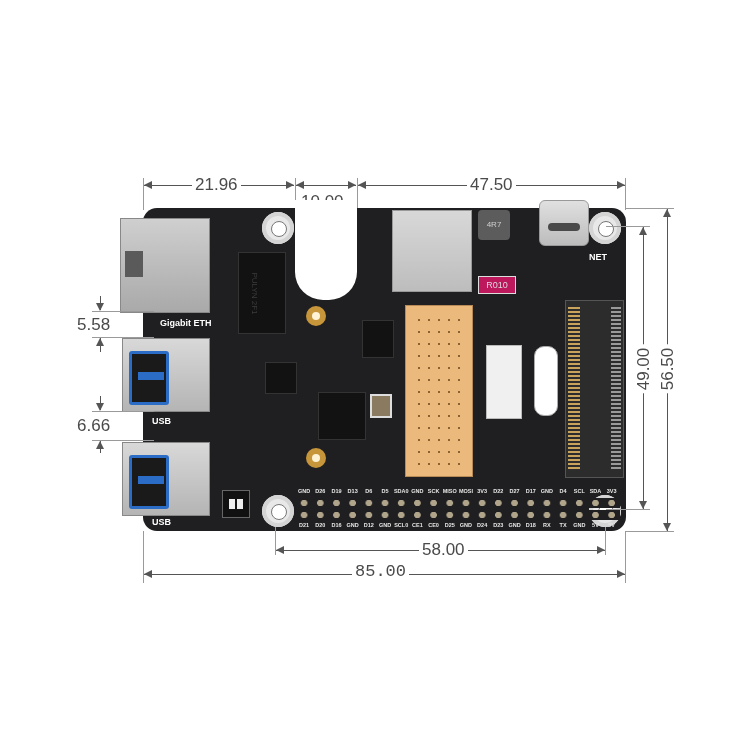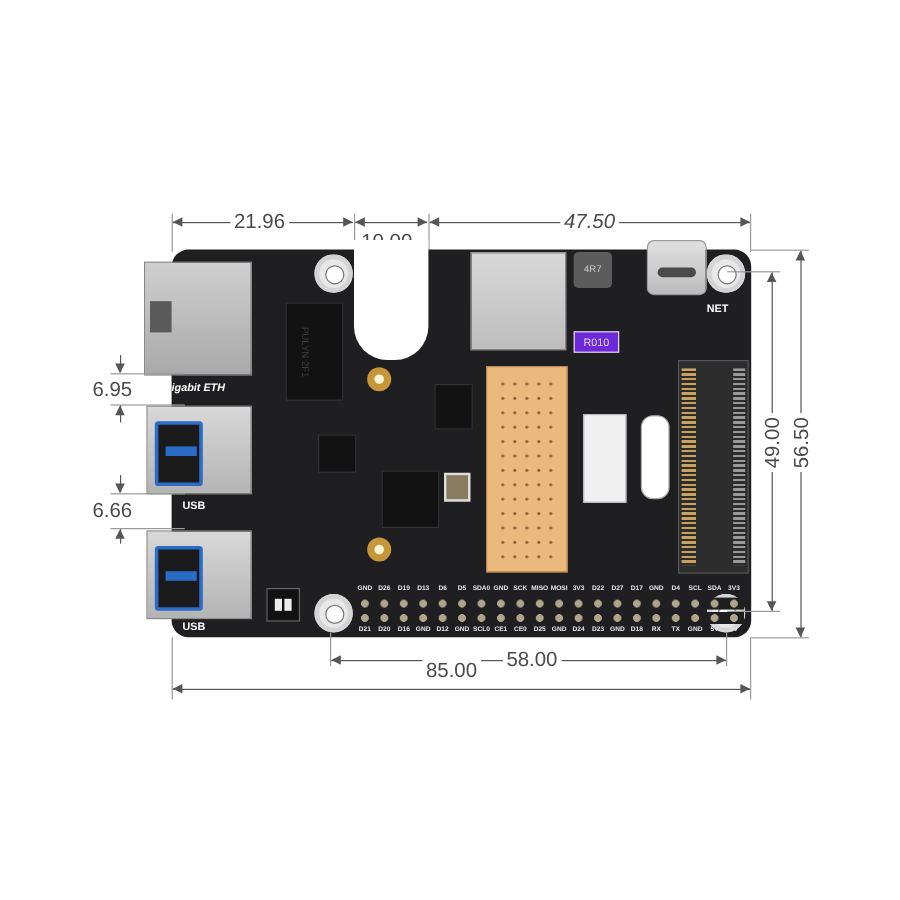--- a/index.html
+++ b/index.html
@@ -25,21 +25,21 @@
   .eth .slot { position:absolute; left:4px; top:32px; width:18px; height:26px; background:#5a5a5a; }
   .usb { position:absolute; width:86px; height:72px; background:linear-gradient(#d8d8d8,#b4b4b4); border:1px solid #888; }
   .usb .tongue { position:absolute; left:6px; top:12px; width:34px; height:48px; border:3px solid #2b6cc7; border-radius:3px; background:#1a1a1a; }
   .usb .tongue::after { content:""; position:absolute; left:6px; top:18px; width:26px; height:8px; background:#2b6cc7; }
   .silk { position:absolute; color:#ffffff; font-size:9px; font-weight:bold; font-family:"Liberation Sans", sans-serif; }
 
   .chip { position:absolute; background:#121212; border:1px solid #333; }
   .chip-label { position:absolute; color:#3c3c3c; font-size:8px; transform:rotate(90deg); white-space:nowrap; }
   .sim { position:absolute; left:392px; top:210px; width:78px; height:80px; background:linear-gradient(#d8d8d8,#bdbdbd); border:1px solid #999; }
   .inductor { position:absolute; left:478px; top:210px; width:32px; height:30px; background:#5c5c5c; border-radius:4px; color:#cfcfcf; font-size:8px; text-align:center; line-height:30px; }
-  .resistor { position:absolute; left:478px; top:276px; width:36px; height:16px; background:#6d28d9; border:1px solid #ddd; color:#ddd; font-size:9px; text-align:center; line-height:16px; }
+  .resistor { position:absolute; left:478px; top:276px; width:36px; height:16px; background:#be185d; border:1px solid #ddd; color:#ddd; font-size:9px; text-align:center; line-height:16px; }
   .usbc { position:absolute; left:539px; top:200px; width:48px; height:44px; background:linear-gradient(#e0e0e0,#bcbcbc); border-radius:6px; border:1px solid #999; }
   .usbc::after { content:""; position:absolute; left:8px; top:22px; width:32px; height:8px; border-radius:4px; background:#4a4a4a; }
   .gold-pad { position:absolute; left:405px; top:305px; width:66px; height:170px; background:#ecb97d; border:1px solid #b88a55; }
   .gold-pad .dots { position:absolute; inset:8px; background-image:radial-gradient(circle, #8c6330 1.2px, transparent 1.5px); background-size:10px 12px; }
   .ffc { position:absolute; left:486px; top:345px; width:34px; height:72px; background:#f0f0f0; border:1px solid #bbb; }
   .cutout { position:absolute; left:534px; top:346px; width:22px; height:68px; background:#fff; border-radius:10px; border:1px solid #aaa; }
   .m2 { position:absolute; left:565px; top:300px; width:57px; height:176px; background:#2c2c2c; border:1px solid #555; }
   .m2 .pins { position:absolute; left:2px; top:6px; width:12px; height:164px; background:repeating-linear-gradient(#c9a35c 0 2px, #2c2c2c 2px 4px); }
   .m2 .pins2 { position:absolute; right:2px; top:6px; width:10px; height:164px; background:repeating-linear-gradient(#9a9a9a 0 2px, #2c2c2c 2px 4px); }
   .switch { position:absolute; left:222px; top:490px; width:26px; height:26px; background:#111; border:1px solid #666; }
@@ -66,37 +66,37 @@
   <div class="dimtext" style="left:192px;top:176px;">21.96</div>
 
   <div class="hline" style="left:296px;top:185px;width:60px;"></div>
   <div class="arrow-l" style="left:296px;top:181px;"></div>
   <div class="arrow-r" style="left:348px;top:181px;"></div>
   <div class="dimtext" style="left:298px;top:193px;">10.00</div>
 
   <div class="hline" style="left:358px;top:185px;width:267px;"></div>
   <div class="arrow-l" style="left:358px;top:181px;"></div>
   <div class="arrow-r" style="left:617px;top:181px;"></div>
-  <div class="dimtext" style="left:467px;top:176px;font-style:italic;">47.50</div>
+  <div class="dimtext" style="left:467px;top:176px;">47.50</div>
 </div>
 
 <div class="board"></div>
 <div class="notch"></div>
 
 <div class="hole" style="left:262px;top:212px;"></div>
 <div class="hole" style="left:589px;top:212px;"></div>
 <div class="hole" style="left:262px;top:495px;"></div>
 <div class="hole" style="left:589px;top:495px;"></div>
 <div class="goldhole" style="left:306px;top:306px;"></div>
 <div class="goldhole" style="left:306px;top:448px;"></div>
 
 <div class="eth">
     <div class="slot"></div>
   </div>
-<div class="silk" style="left:136px;top:318px;font-style:italic;">Gigabit ETH</div>
+<div class="silk" style="left:160px;top:318px;">Gigabit ETH</div>
 
 <div class="usb" style="left:122px;top:338px;">
     <div class="tongue"></div>
   </div>
 <div class="silk" style="left:152px;top:416px;">USB</div>
 <div class="usb" style="left:122px;top:442px;">
     <div class="tongue"></div>
   </div>
 <div class="silk" style="left:152px;top:517px;">USB</div>
 
@@ -173,21 +173,21 @@
   <span class="gpio-label">5V</span>
 </div>
 
 <div>
   <div class="ext" style="left:92px;top:311px;width:62px;height:1px;"></div>
   <div class="ext" style="left:92px;top:337px;width:62px;height:1px;"></div>
   <div class="vline" style="left:100px;top:296px;height:14px;"></div>
   <div class="arrow-d" style="left:96px;top:303px;"></div>
   <div class="vline" style="left:100px;top:338px;height:14px;"></div>
   <div class="arrow-u" style="left:96px;top:338px;"></div>
-  <div class="dimtext" style="left:74px;top:316px;">6.95</div>
+  <div class="dimtext" style="left:74px;top:316px;">5.58</div>
 
   <div class="ext" style="left:92px;top:411px;width:62px;height:1px;"></div>
   <div class="ext" style="left:92px;top:440px;width:62px;height:1px;"></div>
   <div class="vline" style="left:100px;top:396px;height:14px;"></div>
   <div class="arrow-d" style="left:96px;top:403px;"></div>
   <div class="vline" style="left:100px;top:441px;height:12px;"></div>
   <div class="arrow-u" style="left:96px;top:441px;"></div>
   <div class="dimtext" style="left:74px;top:417px;">6.66</div>
 </div>
 
@@ -214,14 +214,14 @@
   <div class="hline" style="left:276px;top:550px;width:329px;"></div>
   <div class="arrow-l" style="left:276px;top:546px;"></div>
   <div class="arrow-r" style="left:597px;top:546px;"></div>
   <div class="dimtext" style="left:419px;top:541px;">58.00</div>
 
   <div class="ext" style="left:143px;top:531px;width:1px;height:52px;"></div>
   <div class="ext" style="left:625px;top:531px;width:1px;height:52px;"></div>
   <div class="hline" style="left:144px;top:574px;width:481px;"></div>
   <div class="arrow-l" style="left:144px;top:570px;"></div>
   <div class="arrow-r" style="left:617px;top:570px;"></div>
-  <div class="dimtext" style="left:352px;top:550px;">85.00</div>
+  <div class="dimtext" style="left:352px;top:563px;font-family:Liberation Mono, monospace;">85.00</div>
 </div>
 
 </body></html>

